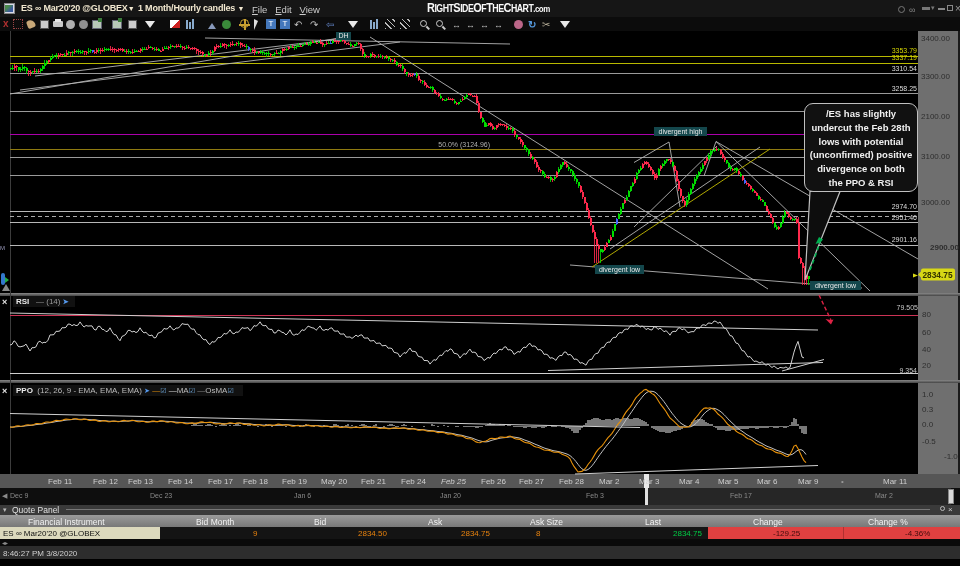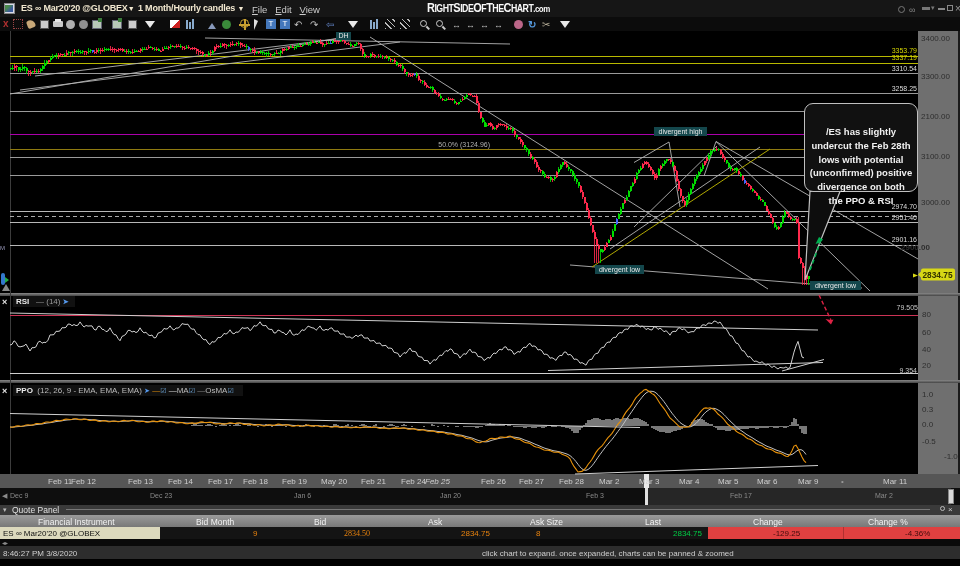--- a/index.html
+++ b/index.html
@@ -73,21 +73,21 @@
 <span style="position:absolute;left:560px;top:21px;width:0;height:0;border-left:5px solid transparent;border-right:5px solid transparent;border-top:7px solid #e8e8e8;"></span>
 
 <div class="abs" style="left:0;top:31px;width:960px;height:262px;background:#000;"></div>
 <div class="abs" style="left:918px;top:31px;width:40px;height:443px;background:#6f6f6f;"></div>
 <div class="abs" style="left:958px;top:31px;width:2px;height:443px;background:#1a1a1a;"></div>
 <div style="position:absolute;left:921px;top:34px;color:#2e2e2e;font-size:8px;line-height:10px;white-space:nowrap;z-index:5;">3400.00</div>
 <div style="position:absolute;left:921px;top:72px;color:#2e2e2e;font-size:8px;line-height:10px;white-space:nowrap;z-index:5;">3300.00</div>
 <div style="position:absolute;left:921px;top:112px;color:#2e2e2e;font-size:8px;line-height:10px;white-space:nowrap;z-index:5;">2100.00</div>
 <div style="position:absolute;left:921px;top:152px;color:#2e2e2e;font-size:8px;line-height:10px;white-space:nowrap;z-index:5;">3100.00</div>
 <div style="position:absolute;left:921px;top:198px;color:#2e2e2e;font-size:8px;line-height:10px;white-space:nowrap;z-index:5;">3000.00</div>
-<div style="position:absolute;left:901px;top:243px;color:#2e2e2e;font-size:8px;line-height:10px;white-space:nowrap;z-index:5;font-weight:bold;">2900.00</div>
+<div style="position:absolute;left:930px;top:243px;color:#2e2e2e;font-size:8px;line-height:10px;white-space:nowrap;z-index:5;font-weight:bold;">2900.00</div>
 <div style="position:absolute;left:922px;top:310px;color:#2e2e2e;font-size:8px;line-height:10px;white-space:nowrap;z-index:5;">80</div>
 <div style="position:absolute;left:922px;top:328px;color:#2e2e2e;font-size:8px;line-height:10px;white-space:nowrap;z-index:5;">60</div>
 <div style="position:absolute;left:922px;top:345px;color:#2e2e2e;font-size:8px;line-height:10px;white-space:nowrap;z-index:5;">40</div>
 <div style="position:absolute;left:922px;top:361px;color:#2e2e2e;font-size:8px;line-height:10px;white-space:nowrap;z-index:5;">20</div>
 <div style="position:absolute;left:922px;top:390px;color:#2e2e2e;font-size:8px;line-height:10px;white-space:nowrap;z-index:5;">1.0</div>
 <div style="position:absolute;left:922px;top:405px;color:#2e2e2e;font-size:8px;line-height:10px;white-space:nowrap;z-index:5;">0.3</div>
 <div style="position:absolute;left:922px;top:420px;color:#2e2e2e;font-size:8px;line-height:10px;white-space:nowrap;z-index:5;">0.0</div>
 <div style="position:absolute;left:922px;top:437px;color:#2e2e2e;font-size:8px;line-height:10px;white-space:nowrap;z-index:5;">-0.5</div>
 <div style="position:absolute;left:944px;top:452px;color:#2e2e2e;font-size:8px;line-height:10px;white-space:nowrap;z-index:5;">-1.0</div>
 
@@ -111,21 +111,21 @@
 <div style="position:absolute;left:810px;top:281px;width:51px;height:9px;background:#14474c;color:#e8e8e8;font-size:7px;line-height:9px;text-align:center;z-index:6;">divergent low</div>
 
 <div class="abs" style="left:2px;top:297px;color:#e8e8e8;font-size:9px;font-weight:bold;z-index:6;">×</div>
 <div class="abs" style="left:13px;top:296px;width:62px;height:11px;background:#111;z-index:5;"></div>
 <div class="abs" style="left:16px;top:297px;color:#e8e8e8;font-size:8px;font-weight:bold;z-index:6;">RSI&nbsp;&nbsp; <span style="color:#999;font-weight:normal;">— (14)</span> <span style="color:#5599ee;font-size:7px;">➤</span></div>
 
 <div class="abs" style="left:2px;top:386px;color:#e8e8e8;font-size:9px;font-weight:bold;z-index:6;">×</div>
 <div class="abs" style="left:13px;top:385px;width:230px;height:11px;background:#111;z-index:5;"></div>
 <div class="abs" style="left:16px;top:386px;color:#e8e8e8;font-size:8px;z-index:6;"><b>PPO</b>&nbsp;&nbsp;<span style="color:#bbb;">(12, 26, 9 - EMA, EMA, EMA)</span> <span style="color:#5599ee;font-size:7px;">➤</span>&nbsp;<span style="color:#e8920a;">—</span><span style="color:#6fa8dc;font-size:7px;">☑</span> <span style="color:#ddd;">—</span><span style="color:#bbb;">MA</span><span style="color:#6fa8dc;font-size:7px;">☑</span> <span style="color:#888;">—</span><span style="color:#bbb;">OsMA</span><span style="color:#6fa8dc;font-size:7px;">☑</span></div>
 
-<div class="abs" style="left:804px;top:103px;width:114px;height:89px;background:#111;border:1.5px solid #c0c0c0;border-radius:9px;z-index:8;color:#f0f0f0;font-size:9.5px;font-weight:bold;text-align:center;line-height:13.8px;padding-top:21px;">/ES has slightly<br>undercut the Feb 28th<br>lows with potential<br>(unconfirmed) positive<br>divergence on both<br>the PPO &amp; RSI</div>
+<div class="abs" style="left:804px;top:103px;width:114px;height:89px;background:#111;border:1.5px solid #c0c0c0;border-radius:9px;z-index:8;color:#f0f0f0;font-size:9.5px;font-weight:bold;text-align:center;line-height:13.8px;padding-top:3px;">/ES has slightly<br>undercut the Feb 28th<br>lows with potential<br>(unconfirmed) positive<br>divergence on both<br>the PPO &amp; RSI</div>
 
 <div class="abs" style="left:1px;top:273px;width:4px;height:12px;background:#3377cc;border-radius:2px;z-index:4;"></div>
 <div class="abs" style="left:5px;top:277px;width:0;height:0;border-top:3px solid transparent;border-bottom:3px solid transparent;border-left:4px solid #22aa44;z-index:4;"></div>
 <div class="abs" style="left:2px;top:284px;width:0;height:0;border-left:4px solid transparent;border-right:4px solid transparent;border-bottom:7px solid #888;z-index:4;"></div>
 <div class="abs" style="left:0px;top:245px;color:#99b;font-size:6px;z-index:4;">M</div>
 
 <svg class="abs" style="left:0;top:0;z-index:3;" width="960" height="566" viewBox="0 0 960 566">
 <rect x="10" y="31" width="1" height="443" fill="#3c3c3c"></rect>
 <g shape-rendering="crispEdges">
 <line x1="10" y1="56.5" x2="918" y2="56.5" stroke="#b9b900" stroke-width="1"></line>
@@ -1295,30 +1295,30 @@
 <path d="M10.0,427.0 L12.0,427.3 L14.0,426.9 L16.0,426.1 L18.0,425.8 L20.0,426.1 L22.0,426.3 L24.0,425.8 L26.0,425.0 L28.0,424.7 L30.0,425.0 L32.0,425.1 L34.0,424.4 L36.0,423.6 L38.0,423.5 L40.0,423.8 L42.0,423.6 L44.0,422.8 L46.0,422.0 L48.0,422.0 L50.0,422.2 L52.0,421.9 L54.0,421.0 L56.0,420.4 L58.0,420.5 L60.0,420.8 L62.0,420.4 L64.0,419.5 L66.0,419.1 L68.0,419.3 L70.0,419.5 L72.0,419.3 L74.0,418.8 L76.0,418.8 L78.0,419.4 L80.0,419.8 L82.0,419.6 L84.0,419.1 L86.0,419.2 L88.0,420.0 L90.0,420.5 L92.0,420.3 L94.0,419.9 L96.0,420.3 L98.0,421.1 L100.0,421.5 L102.0,421.0 L104.0,420.6 L106.0,421.0 L108.0,421.6 L110.0,421.7 L112.0,421.2 L114.0,421.0 L116.0,421.3 L118.0,421.7 L120.0,421.5 L122.0,420.8 L124.0,420.4 L126.0,420.8 L128.0,421.1 L130.0,420.8 L132.0,420.4 L134.0,420.5 L136.0,421.2 L138.0,421.8 L140.0,421.7 L142.0,421.3 L144.0,421.5 L146.0,422.1 L148.0,422.3 L150.0,421.7 L152.0,421.1 L154.0,421.1 L156.0,421.6 L158.0,421.6 L160.0,420.9 L162.0,420.7 L164.0,421.2 L166.0,422.0 L168.0,422.2 L170.0,421.8 L172.0,421.7 L174.0,422.3 L176.0,423.0 L178.0,423.0 L180.0,422.6 L182.0,422.5 L184.0,423.1 L186.0,423.7 L188.0,423.6 L190.0,423.2 L192.0,422.9 L194.0,423.2 L196.0,423.4 L198.0,422.9 L200.0,422.1 L202.0,421.9 L204.0,422.3 L206.0,422.6 L208.0,422.5 L210.0,422.2 L212.0,422.6 L214.0,423.5 L216.0,423.9 L218.0,423.7 L220.0,423.5 L222.0,423.7 L224.0,424.1 L226.0,424.0 L228.0,423.3 L230.0,422.8 L232.0,423.1 L234.0,423.5 L236.0,423.4 L238.0,423.0 L240.0,423.0 L242.0,423.7 L244.0,424.4 L246.0,424.4 L248.0,424.0 L250.0,424.1 L252.0,424.7 L254.0,425.3 L256.0,425.1 L258.0,424.6 L260.0,424.8 L262.0,425.5 L264.0,425.9 L266.0,425.5 L268.0,424.8 L270.0,424.9 L272.0,425.3 L274.0,425.4 L276.0,424.7 L278.0,424.1 L280.0,424.3 L282.0,425.1 L284.0,425.3 L286.0,424.9 L288.0,424.8 L290.0,425.4 L292.0,426.1 L294.0,426.2 L296.0,425.7 L298.0,425.4 L300.0,425.8 L302.0,426.2 L304.0,426.0 L306.0,425.3 L308.0,425.1 L310.0,425.6 L312.0,426.1 L314.0,425.9 L316.0,425.5 L318.0,425.7 L320.0,426.4 L322.0,426.8 L324.0,426.5 L326.0,426.1 L328.0,426.3 L330.0,427.0 L332.0,427.2 L334.0,426.7 L336.0,426.4 L338.0,426.7 L340.0,427.4 L342.0,427.5 L344.0,427.0 L346.0,426.7 L348.0,427.2 L350.0,427.8 L352.0,427.7 L354.0,427.2 L356.0,427.0 L358.0,427.4 L360.0,427.8 L362.0,427.5 L364.0,426.9 L366.0,426.7 L368.0,427.2 L370.0,427.5 L372.0,427.4 L374.0,427.0 L376.0,427.2 L378.0,428.0 L380.0,428.5 L382.0,428.3 L384.0,427.9 L386.0,428.2 L388.0,428.7 L390.0,428.8 L392.0,428.2 L394.0,427.7 L396.0,427.9 L398.0,428.4 L400.0,428.4 L402.0,428.0 L404.0,427.9 L406.0,428.5 L408.0,429.2 L410.0,429.3 L412.0,428.9 L414.0,428.9 L416.0,429.6 L418.0,430.3 L420.0,430.3 L422.0,429.9 L424.0,430.0 L426.0,430.7 L428.0,431.3 L430.0,431.2 L432.0,430.9 L434.0,431.2 L436.0,432.0 L438.0,432.6 L440.0,432.4 L442.0,432.1 L444.0,432.6 L446.0,433.5 L448.0,434.1 L450.0,433.9 L452.0,433.9 L454.0,434.6 L456.0,435.6 L458.0,436.0 L460.0,435.8 L462.0,436.1 L464.0,437.1 L466.0,438.2 L468.0,438.7 L470.0,438.7 L472.0,439.3 L474.0,440.6 L476.0,441.9 L478.0,442.5 L480.0,442.7 L482.0,441.8 L484.0,441.5 L486.0,441.1 L488.0,440.0 L490.0,438.6 L492.0,438.3 L494.0,438.6 L496.0,438.6 L498.0,437.9 L500.0,437.0 L502.0,437.0 L504.0,437.4 L506.0,437.4 L508.0,436.6 L510.0,436.0 L512.0,437.0 L514.0,438.3 L516.0,439.0 L518.0,439.1 L520.0,439.5 L522.0,440.7 L524.0,442.0 L526.0,442.7 L528.0,442.9 L530.0,443.5 L532.0,444.9 L534.0,446.3 L536.0,447.0 L538.0,447.3 L540.0,448.1 L542.0,449.1 L544.0,450.0 L546.0,450.2 L548.0,450.1 L550.0,450.6 L552.0,451.6 L554.0,452.2 L556.0,452.2 L558.0,452.0 L560.0,452.9 L562.0,454.2 L564.0,455.1 L566.0,455.7 L568.0,456.9 L570.0,458.8 L572.0,462.9 L574.0,466.4 L576.0,469.1 L578.0,472.0 L580.0,471.6 L582.0,471.4 L584.0,469.8 L586.0,467.7 L588.0,464.5 L590.0,462.0 L592.0,459.3 L594.0,455.9 L596.0,452.4 L598.0,449.7 L600.0,447.6 L602.0,445.8 L604.0,443.3 L606.0,440.3 L608.0,437.7 L610.0,435.7 L612.0,433.4 L614.0,430.3 L616.0,427.0 L618.0,424.2 L620.0,421.8 L622.0,419.0 L624.0,415.4 L626.0,412.1 L628.0,409.6 L630.0,407.4 L632.0,404.4 L634.0,400.8 L636.0,397.7 L638.0,395.5 L640.0,393.4 L642.0,391.9 L644.0,389.9 L646.0,389.4 L648.0,390.7 L650.0,392.0 L652.0,393.6 L654.0,394.8 L656.0,397.0 L658.0,400.3 L660.0,403.5 L662.0,406.2 L664.0,408.6 L666.0,411.5 L668.0,414.9 L670.0,418.0 L672.0,419.7 L674.0,421.4 L676.0,423.4 L678.0,425.4 L680.0,427.0 L682.0,427.0 L684.0,427.2 L686.0,427.3 L688.0,426.9 L690.0,425.9 L692.0,422.7 L694.0,419.8 L696.0,417.5 L698.0,415.2 L700.0,412.3 L702.0,410.1 L704.0,408.3 L706.0,407.9 L708.0,408.2 L710.0,407.8 L712.0,408.4 L714.0,409.5 L716.0,411.6 L718.0,414.0 L720.0,415.7 L722.0,417.3 L724.0,419.5 L726.0,422.2 L728.0,424.5 L730.0,426.0 L732.0,427.1 L734.0,428.9 L736.0,431.0 L738.0,432.6 L740.0,433.4 L742.0,434.2 L744.0,435.7 L746.0,437.5 L748.0,438.7 L750.0,439.3 L752.0,440.2 L754.0,441.8 L756.0,443.5 L758.0,444.6 L760.0,445.2 L762.0,445.8 L764.0,447.1 L766.0,448.4 L768.0,449.0 L770.0,449.2 L772.0,449.9 L774.0,451.2 L776.0,452.4 L778.0,452.9 L780.0,453.1 L782.0,453.9 L784.0,455.3 L786.0,456.3 L788.0,456.5 L790.0,454.4 L792.0,450.7 L794.0,446.1 L796.0,445.2 L798.0,448.4 L800.0,452.8 L802.0,457.0 L804.0,460.6 L806.0,462.7" stroke="#e8920a" stroke-width="1.1" fill="none"></path>
 <line x1="10" y1="413.5" x2="640" y2="427.5" stroke="#d0d0d0" stroke-width="1"></line>
 <line x1="575" y1="474" x2="818" y2="465.5" stroke="#d0d0d0" stroke-width="1"></line>
 <path d="M918 275.5 l-5 -2 l0 4 Z" fill="#d8d816"></path>
 </svg>
 
 <div class="abs" style="left:0;top:474px;width:960px;height:14px;background:#565656;"></div>
 <div class="abs" style="left:644px;top:474px;width:5px;height:14px;background:#e8e8e8;z-index:4;"></div>
 <div class="abs" style="left:0;top:477px;width:960px;height:10px;color:#cfcfcf;font-size:8px;z-index:5;">
 <span class="abs" style="left:48px;">Feb 11</span>
-      <span class="abs" style="left:71px;">Feb 12</span>
+      <span class="abs" style="left:93px;">Feb 12</span>
 <span class="abs" style="left:128px;">Feb 13</span>
       <span class="abs" style="left:168px;">Feb 14</span>
 <span class="abs" style="left:208px;">Feb 17</span>
       <span class="abs" style="left:243px;">Feb 18</span>
 <span class="abs" style="left:282px;">Feb 19</span>
       <span class="abs" style="left:321px;">May 20</span>
 <span class="abs" style="left:361px;">Feb 21</span>
       <span class="abs" style="left:401px;">Feb 24</span>
-<span class="abs" style="left:425px;font-style:italic;">Feb 25</span>
+<span class="abs" style="left:441px;font-style:italic;">Feb 25</span>
       <span class="abs" style="left:481px;">Feb 26</span>
 <span class="abs" style="left:519px;">Feb 27</span>
       <span class="abs" style="left:559px;">Feb 28</span>
 <span class="abs" style="left:599px;">Mar 2</span>
       <span class="abs" style="left:639px;">Mar 3</span>
 <span class="abs" style="left:679px;">Mar 4</span>
       <span class="abs" style="left:718px;">Mar 5</span>
 <span class="abs" style="left:757px;">Mar 6</span>
       <span class="abs" style="left:798px;">Mar 9</span>
 <span class="abs" style="left:841px;color:#999;">•</span>
@@ -1342,44 +1342,43 @@
 
 <div class="abs" style="left:0;top:505px;width:960px;height:10px;background:#3a3a3a;"></div>
 <div class="abs" style="left:3px;top:506px;color:#bbb;font-size:7px;z-index:5;">▾</div>
 <div class="abs" style="left:12px;top:505px;color:#e0e0e0;font-size:8.5px;z-index:5;">Quote Panel</div>
 <div class="abs" style="left:66px;top:509px;width:864px;height:1px;background:#777;"></div>
 <div class="abs" style="left:940px;top:506px;width:5px;height:5px;border:1px solid #bbb;border-radius:50%;z-index:5;"></div>
 <div class="abs" style="left:948px;top:505px;color:#ccc;font-size:8px;z-index:5;">×</div>
 
 <div class="abs" style="left:0;top:515px;width:960px;height:12px;background:linear-gradient(#9b9b9b,#787878);"></div>
 <div class="abs" style="left:0;top:517px;width:960px;height:10px;color:#f2f2f2;font-size:8.5px;z-index:5;">
-<span class="abs" style="left:38px;text-align:center;">Financial Instrument</span>
+<span class="abs" style="left:28px;text-align:center;">Financial Instrument</span>
 <span class="abs" style="left:196px;">Bid Month</span>
 <span class="abs" style="left:314px;">Bid</span>
 <span class="abs" style="left:428px;">Ask</span>
 <span class="abs" style="left:530px;">Ask Size</span>
 <span class="abs" style="left:645px;">Last</span>
 <span class="abs" style="left:753px;">Change</span>
 <span class="abs" style="left:868px;">Change %</span>
 </div>
 
 <div class="abs" style="left:0;top:527px;width:960px;height:12px;background:#141414;"></div>
 <div class="abs" style="left:0;top:527px;width:160px;height:12px;background:#dcd9bd;"></div>
 <div class="abs" style="left:708px;top:527px;width:252px;height:12px;background:#e04040;"></div>
 <div class="abs" style="left:843px;top:527px;width:1px;height:12px;background:#b03030;"></div>
 <div class="abs" style="left:3px;top:529px;color:#111;font-size:8px;z-index:5;">ES ∞ Mar20'20 @GLOBEX</div>
 <div class="abs" style="left:0;top:529px;width:960px;height:10px;font-size:8px;z-index:5;">
 <span class="abs" style="left:253px;color:#e8820d;">9</span>
-<span class="abs" style="left:344px;color:#e8820d;font-family:Liberation Serif, serif;">2834.50</span>
+<span class="abs" style="left:358px;color:#e8820d;">2834.50</span>
 <span class="abs" style="left:461px;color:#e8820d;">2834.75</span>
 <span class="abs" style="left:536px;color:#e8820d;">8</span>
 <span class="abs" style="left:673px;color:#00cc44;">2834.75</span>
 <span class="abs" style="left:773px;color:#400c0c;">-129.25</span>
 <span class="abs" style="left:905px;color:#400c0c;">-4.36%</span>
 </div>
 
 <div class="abs" style="left:0;top:539px;width:960px;height:7px;background:#0a0a0a;"></div>
 <div class="abs" style="left:2px;top:539px;color:#888;font-size:6px;z-index:5;">◂▸</div>
 <div class="abs" style="left:0;top:546px;width:960px;height:13px;background:#2d2d2d;"></div>
 <div class="abs" style="left:3px;top:549px;color:#cfcfcf;font-size:8px;z-index:5;">8:46:27 PM 3/8/2020</div>
-<div class="abs" style="left:482px;top:549px;color:#cfcfcf;font-size:8px;z-index:5;">click chart to expand. once expanded, charts can be panned &amp; zoomed</div>
 <div class="abs" style="left:0;top:559px;width:960px;height:7px;background:#000;"></div>
 
 </div>
 </body></html>

